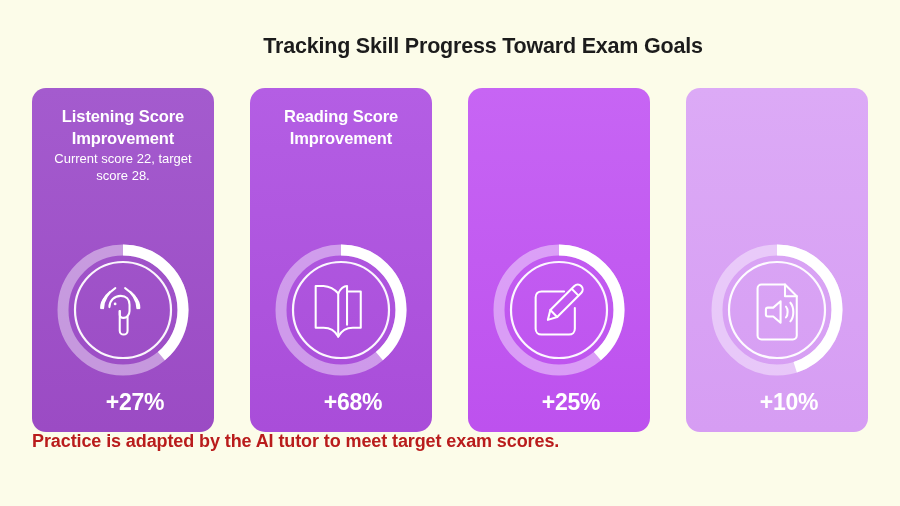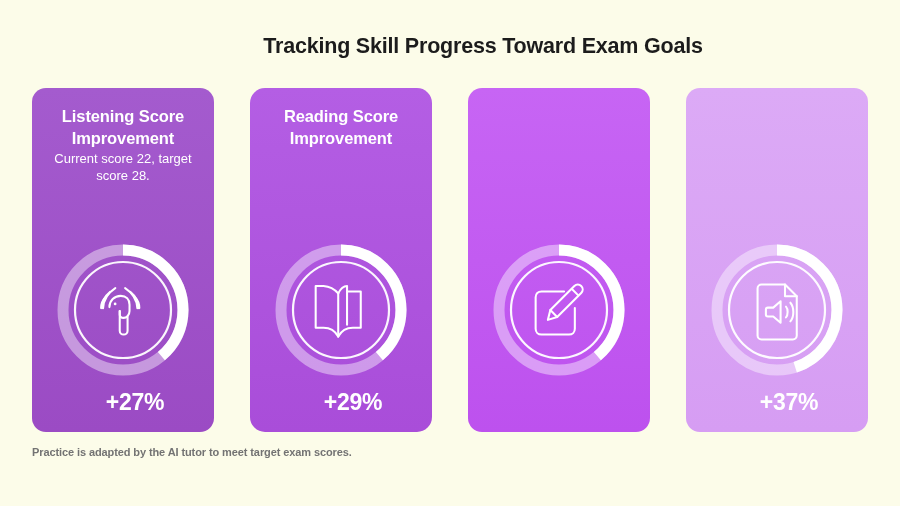--- a/index.html
+++ b/index.html
@@ -94,24 +94,24 @@
     text-align: center;
     color: #FFFFFF;
     font-size: 23px;
     font-weight: bold;
     letter-spacing: -0.3px;
     margin-left: 12px;
   }
   .footer-note {
     position: absolute;
     left: 32px;
-    top: 446px;
-    font-size: 11px;
-    font-weight: bold;
-    color: #737373;
+    top: 431px;
+    font-size: 18px;
+    font-weight: bold;
+    color: #b91c1c;
     letter-spacing: -0.1px;
   }
   
   .card.narrow-title .card-title { width: 132px; }
 </style>
 </head>
 <body>
 
 <div id="infographic">
 
@@ -153,55 +153,56 @@
             <g transform="translate(33,28) scale(0.98)">
               <g fill="none" stroke="#ffffff" stroke-width="2.1" stroke-linecap="round" stroke-linejoin="round">
                 <path d="M39 30 L39 74"></path>
                 <path d="M39 30 C35 25.5 30 23 24 22.5 L16 22.5 L16 65 L24 65 C31 65 36 68.5 39 74"></path>
                 <path d="M39 30 C41.5 25 45 22.5 48 22.5 L48 62"></path>
                 <path d="M48 28 L62 28 L62 65 L54 65 C47 65 42 68.5 39 74"></path>
               </g>
             </g>
           </svg>
         </div>
-        <div class="card-pct">+29%</div>
+        <div class="card-pct">+68%</div>
       </div>
       <div class="card" style="background: linear-gradient(rgb(199, 101, 244) 0%, rgb(189, 81, 238) 100%);">
         <div class="ring-wrap">
           <svg viewBox="0 0 148 148" xmlns="http://www.w3.org/2000/svg">
             <circle cx="74" cy="74" r="60" fill="none" stroke="rgba(255,255,255,0.42)" stroke-width="11"></circle>
             <circle cx="74" cy="74" r="60" fill="none" stroke="#ffffff" stroke-width="11" stroke-dasharray="146.61 230.38" transform="rotate(-90 74 74)"></circle>
             <circle cx="74" cy="74" r="48" fill="none" stroke="#ffffff" stroke-width="2.2" opacity="0.95"></circle>
             <g transform="translate(33,28) scale(0.98)">
               <g fill="none" stroke="#ffffff" stroke-width="2.1" stroke-linecap="round" stroke-linejoin="round">
                 <path d="M58 45 L58 66 C58 69.5 55.5 72 52 72 L24 72 C20.5 72 18 69.5 18 66 L18 34 C18 30.5 20.5 28 24 28 L47 28"></path>
                 <path d="M30.5 57 L33 47 L57.5 22.5 C59.5 20.5 62.5 20.5 64.5 22.5 C66.5 24.5 66.5 27.5 64.5 29.5 L40 54 Z"></path>
                 <path d="M55 25.5 L61.5 32"></path>
                 <path d="M33 47 L40 54"></path>
               </g>
             </g>
           </svg>
         </div>
+        <div class="card-pct">+25%</div>
       </div>
       <div class="card narrow-title" style="background: linear-gradient(rgb(220, 170, 246) 0%, rgb(214, 157, 243) 100%);">
         <div class="ring-wrap">
           <svg viewBox="0 0 148 148" xmlns="http://www.w3.org/2000/svg">
             <circle cx="74" cy="74" r="60" fill="none" stroke="rgba(255,255,255,0.42)" stroke-width="11"></circle>
             <circle cx="74" cy="74" r="60" fill="none" stroke="#ffffff" stroke-width="11" stroke-dasharray="169.65 207.35" transform="rotate(-90 74 74)"></circle>
             <circle cx="74" cy="74" r="48" fill="none" stroke="#ffffff" stroke-width="2.2" opacity="0.95"></circle>
             <g transform="translate(33,28) scale(0.98)">
               <g fill="none" stroke="#ffffff" stroke-width="2.1" stroke-linecap="round" stroke-linejoin="round">
                 <path d="M22 25 C22 22.8 23.8 21 26 21 L50 21 L62 33 L62 73 C62 75.2 60.2 77 58 77 L26 77 C23.8 77 22 75.2 22 73 Z"></path>
                 <path d="M50 21 L50 33 L62 33"></path>
                 <path d="M32.5 44.5 L38 44.5 L45.5 38 L45.5 60 L38 53.5 L32.5 53.5 C31.4 53.5 30.5 52.6 30.5 51.5 L30.5 46.5 C30.5 45.4 31.4 44.5 32.5 44.5 Z"></path>
                 <path d="M51 43.5 C53.2 45.8 53.2 52.2 51 54.5"></path>
                 <path d="M55.5 39.5 C59.5 44 59.5 54 55.5 58.5"></path>
               </g>
             </g>
           </svg>
         </div>
-        <div class="card-pct">+37%</div>
+        <div class="card-pct">+10%</div>
       </div>
     </div>
 
   <div class="footer-note">Practice is adapted by the AI tutor to meet target exam scores.</div>
 
 </div>
 
 </body></html>

